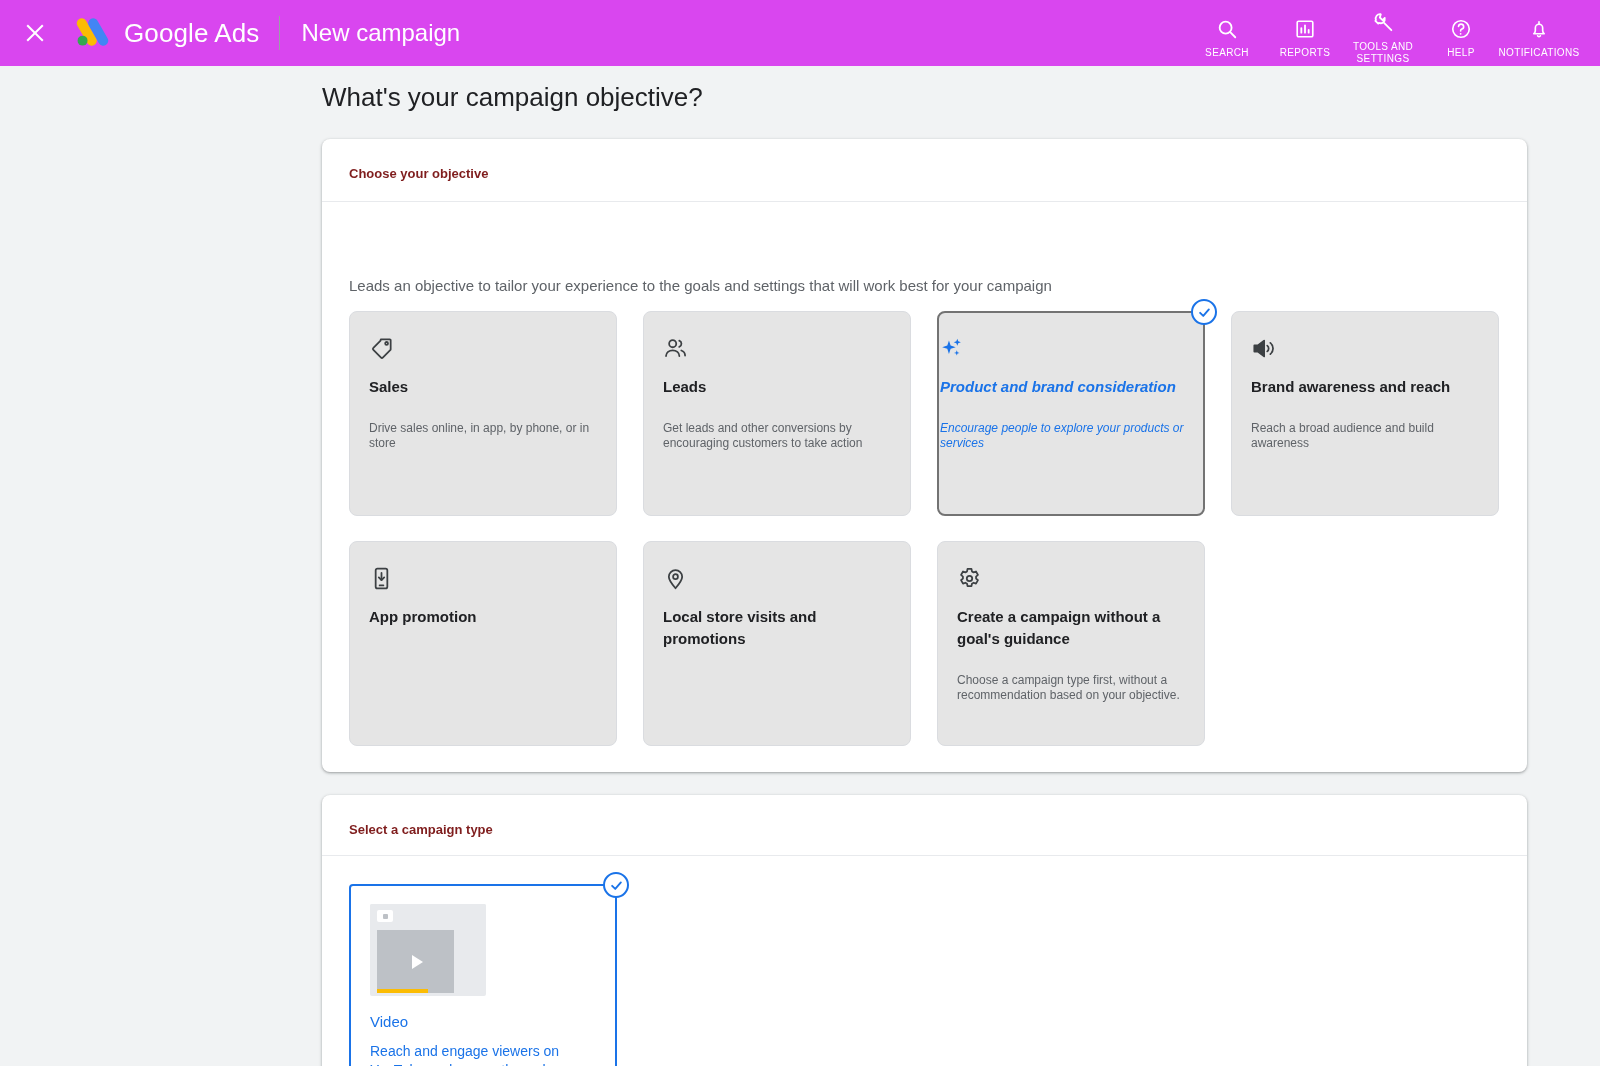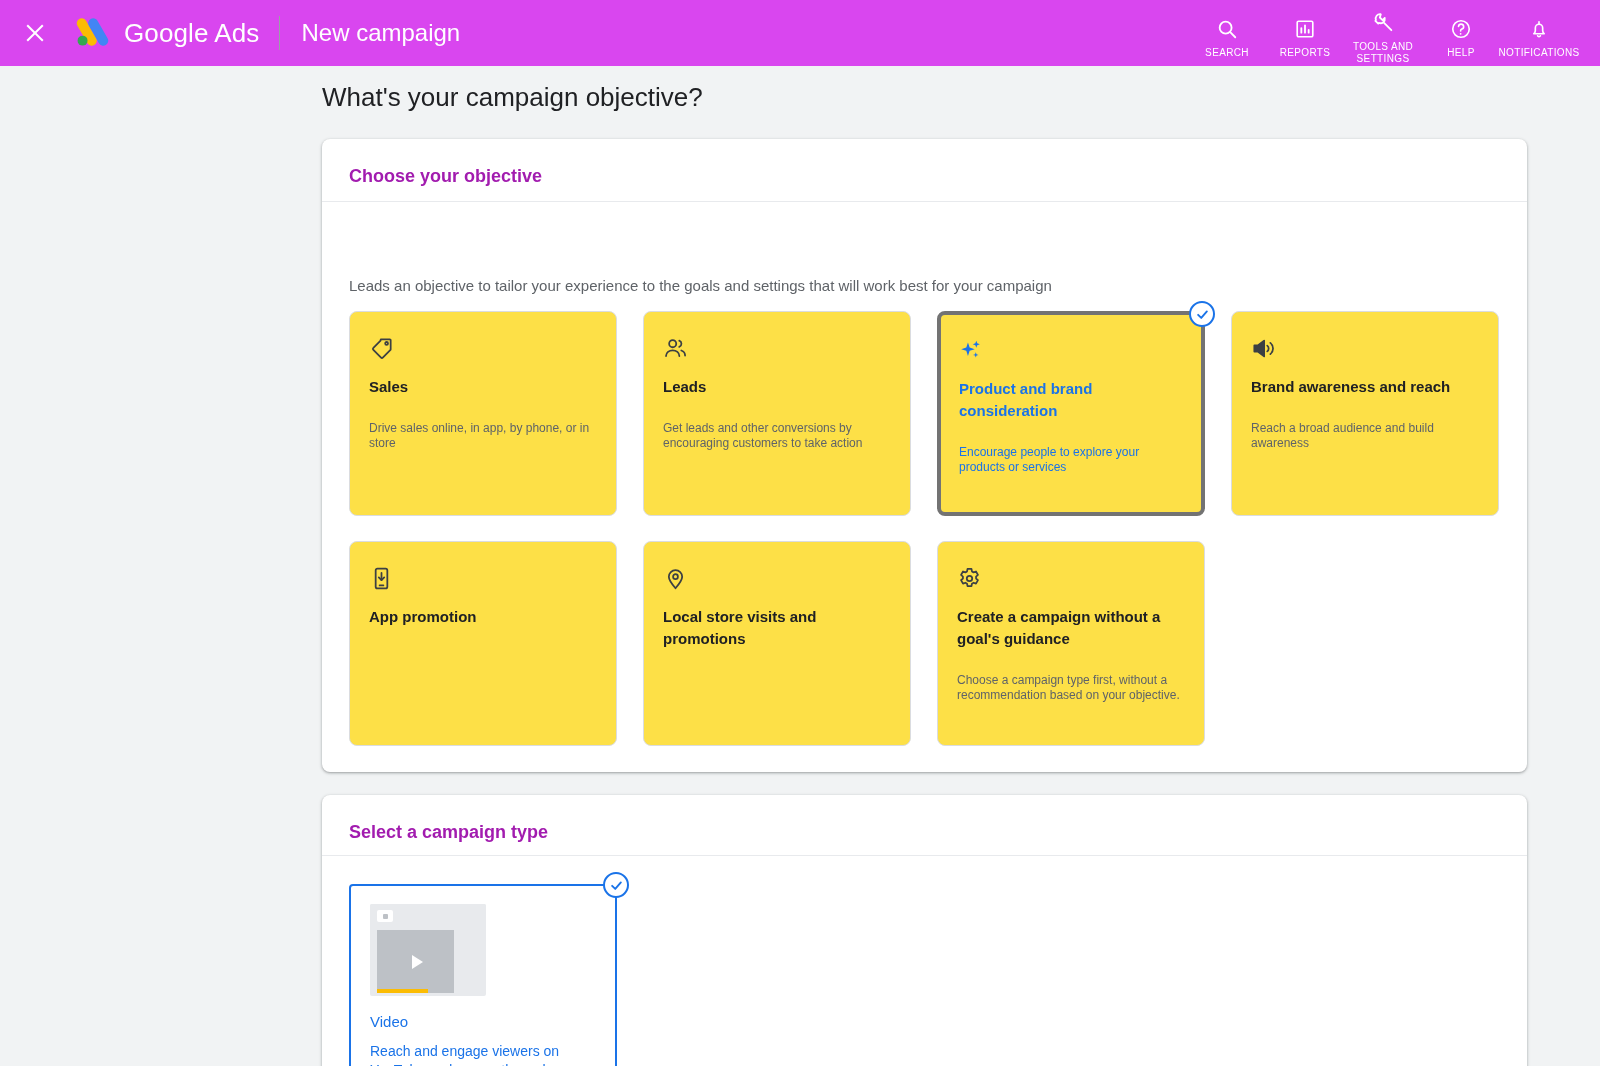--- a/index.html
+++ b/index.html
@@ -125,22 +125,22 @@
     width: 1205px; height: 633px;
   }
   #panel-campaign-type {
     left: 322px; top: 729px;
     width: 1205px; height: 300px;
   }
 
   .panel-title {
     position: absolute;
     left: 27px; top: 27px;
-    font-size: 18px;
-    color: #a21caf;
+    font-size: 13px;
+    color: #7f1d1d;
     font-weight: 700;
   }
   .panel-rule {
     position: absolute;
     left: 0; width: 100%;
     height: 1px;
     background: #e8eaed;
   }
   #rule-objective { top: 62px; }
   #rule-campaign-type { top: 60px; }
@@ -161,26 +161,27 @@
     grid-template-columns: repeat(4, 268px);
     column-gap: 26px;
     row-gap: 25px;
   }
   .obj-card {
     position: relative;
     height: 205px;
     border: 1px solid #dadce0;
     border-radius: 8px;
     padding: 22px 18px 0 19px;
-    background: #fde047;
+    background: #e5e5e5;
     cursor: pointer;
   }
   .obj-card.selected {
-    border: 4px solid #737373;
-    padding: 21px 17px 0 18px;
+    border: 2px solid #737373;
+    padding: 21px 17px 0 1px;
+    font-style: italic;
   }
   .obj-icon {
     height: 28px;
     display: flex;
     align-items: center;
     color: #3c4043;
   }
   .obj-card.selected .obj-icon { color: #1a73e8; }
   .obj-title {
     margin-top: 14px;

